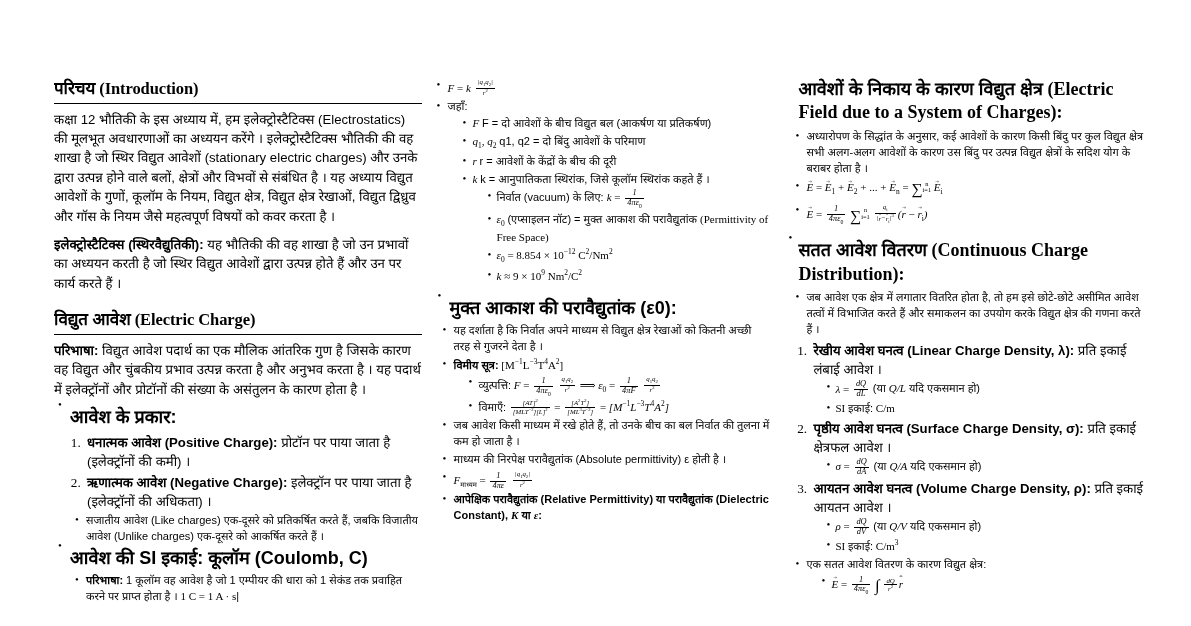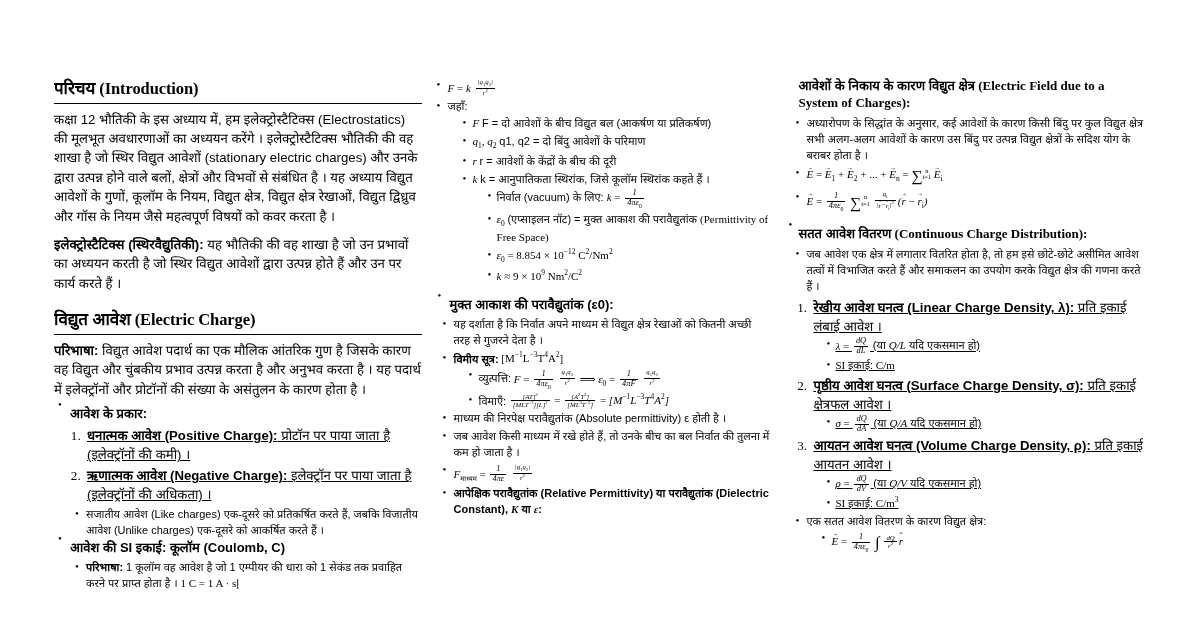--- a/index.html
+++ b/index.html
@@ -92,33 +92,32 @@
     margin: 7px 0 3px 0;
   }
   .bhead::before {
     content: "\2022";
     position: absolute;
     left: 4px; top: -8px;
     font-size: 11px;
   }
   .bhead .t {
     font-weight: bold;
-    font-size: 13px;
+    font-size: 18px;
     display: block;
     line-height: 1.3;
   }
   .bhead.hang { padding-left: 14px; }
 
   
   ol.num {
     margin: 3px 0 0 0;
     padding-left: 30px;
     font-size: 13.2px;
     line-height: 1.45;
-    text-decoration: underline;
   }
   ol.num > li { margin-bottom: 2px; padding-left: 3px; }
 
   
   .m {
     font-family: "Liberation Serif", "DejaVu Serif", serif;
     font-style: italic;
     white-space: nowrap;
   }
   .mr { font-style: normal; }
@@ -287,24 +286,24 @@
             <span class="dev">विमाएँ:</span>
             <span class="m"><span class="frac sm"><span class="nu">[AT]<sup class="ex">2</sup></span><span class="de">[MLT<sup class="ex">−2</sup>][L]<sup class="ex">2</sup></span></span> <span class="mr">=</span> <span class="frac sm"><span class="nu">[A<sup class="ex">2</sup>T<sup class="ex">2</sup>]</span><span class="de">[ML<sup class="ex">3</sup>T<sup class="ex">−2</sup>]</span></span> <span class="mr">=</span> [M<sup class="ex">−1</sup>L<sup class="ex">−3</sup>T<sup class="ex">4</sup>A<sup class="ex">2</sup>]</span>
           </li>
         </ul>
       </li>
     </ul>
 
 
     <ul class="lvl1" style="margin-left:6px;">
       <li>
+        <span class="dev">जब आवेश किसी माध्यम में रखे होते हैं, तो उनके बीच का बल निर्वात की तुलना में कम हो जाता है ।</span>
+      </li>
+      <li>
         <span class="dev">माध्यम की निरपेक्ष परावैद्युतांक (Absolute permittivity) ε होती है ।</span>
-      </li>
-      <li>
-        <span class="dev">जब आवेश किसी माध्यम में रखे होते हैं, तो उनके बीच का बल निर्वात की तुलना में कम हो जाता है ।</span>
       </li>
       <li>
         <span class="m">F<sub class="ix dev" style="font-size:0.62em;">माध्यम</sub> <span class="mr">=</span> <span class="frac"><span class="nu">1</span><span class="de">4πε</span></span> <span class="frac sm"><span class="nu">|q<sub class="ix">1</sub>q<sub class="ix">2</sub>|</span><span class="de">r<sup class="ex">2</sup></span></span></span>
       </li>
       <li>
         <b class="dev">आपेक्षिक परावैद्युतांक (Relative Permittivity) या परावैद्युतांक (Dielectric Constant), <span class="m">K</span> या <span class="m">ε</span>:</b>
         
       </li>
     </ul>
 

